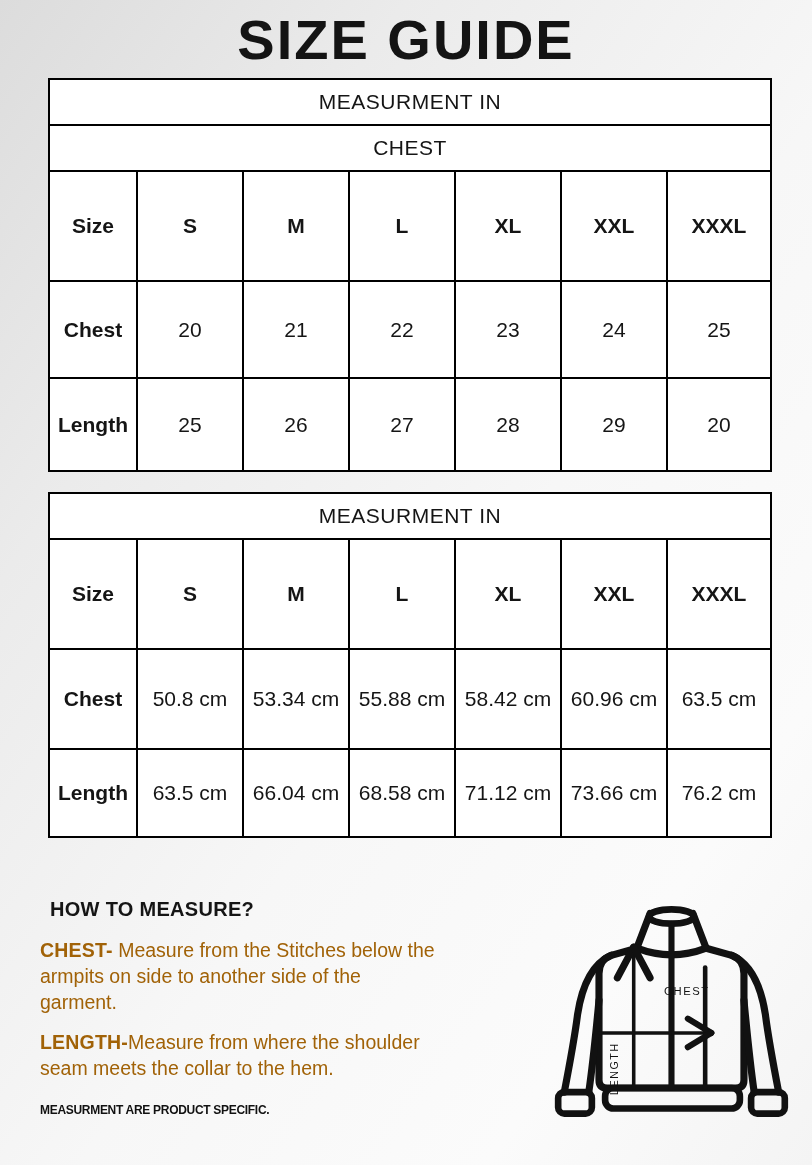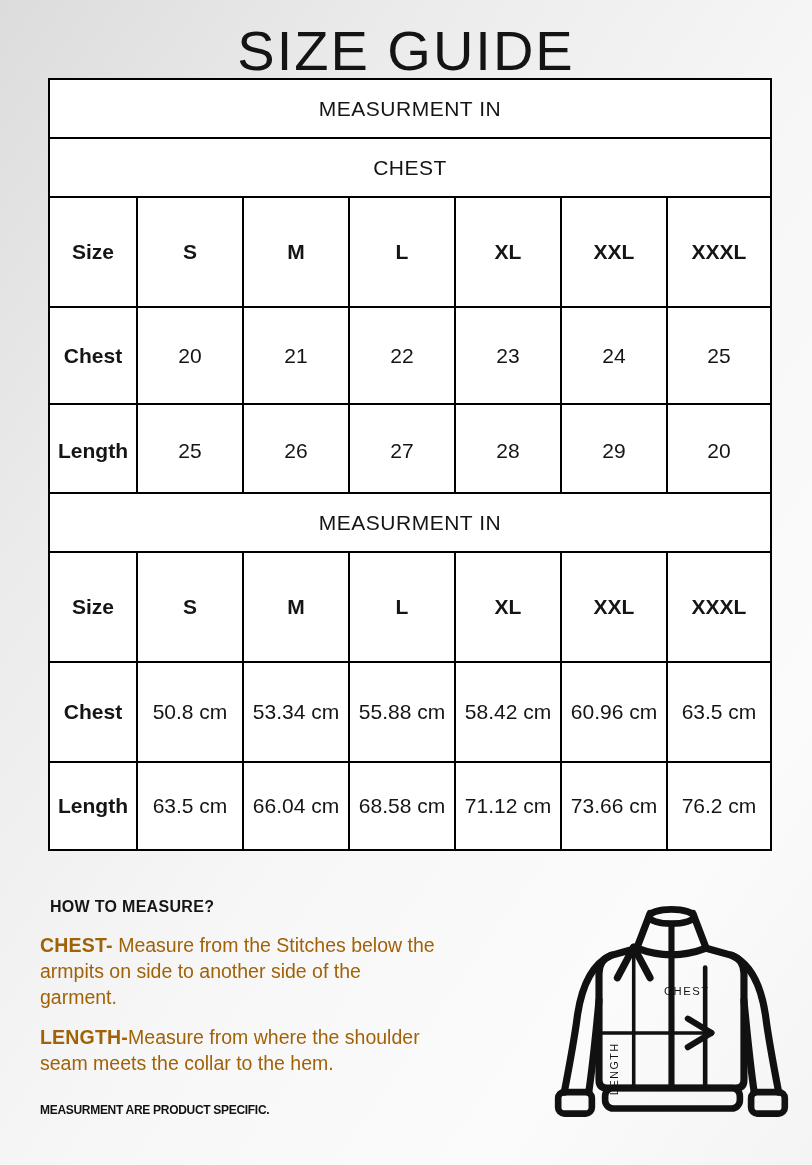--- a/index.html
+++ b/index.html
@@ -6,23 +6,23 @@
   html, body { width: 812px; height: 1165px; }
   body {
     position: relative;
     font-family: "Liberation Sans", sans-serif;
     color: #111;
     background: linear-gradient(125deg, #dcdcdc 0%, #ebebeb 25%, #f7f7f7 55%, #fbfbfb 80%, #f4f4f4 100%);
     overflow: hidden;
   }
   .page-title {
     text-align: center;
-    padding-top: 20px;
+    padding-top: 9px;
     font-size: 56px;
-    font-weight: 400;
+    font-weight: 700;
     letter-spacing: 2px;
     line-height: 1.1;
     color: #141414;
   }
   table.size-table {
     position: absolute;
     left: 48px;
     width: 722px;
     border-collapse: collapse;
     table-layout: fixed;
@@ -34,38 +34,38 @@
     border: 2px solid #000;
     text-align: center;
     vertical-align: middle;
     font-size: 21px;
     color: #151515;
   }
   td.unit-header {
     font-size: 25px;
     font-weight: 500;
     letter-spacing: 0.5px;
-    height: 59px;
+    height: 46px;
   }
   #table-inches tr.size-row td, #table-inches tr.size-row th { height: 110px; }
   #table-inches tr.chest-row td, #table-inches tr.chest-row th { height: 97px; }
   #table-inches tr.length-row td, #table-inches tr.length-row th { height: 93px; }
   #table-cm tr.size-row td, #table-cm tr.size-row th { height: 110px; }
   #table-cm tr.chest-row td, #table-cm tr.chest-row th { height: 100px; }
   #table-cm tr.length-row td, #table-cm tr.length-row th { height: 88px; }
   th.row-label, th.col-label { font-weight: bold; font-size: 21px; }
   td.value-cell { font-weight: normal; font-size: 21px; }
   .how-section {
     position: absolute;
     left: 40px;
     top: 898px;
     width: 430px;
   }
   .how-heading {
-    font-size: 16px;
+    font-size: 20px;
     font-weight: bold;
     letter-spacing: 0.3px;
     margin-left: 10px;
     margin-bottom: 16px;
     color: #151515;
   }
   .how-para {
     font-size: 19.5px;
     line-height: 26px;
     margin-bottom: 14px;

